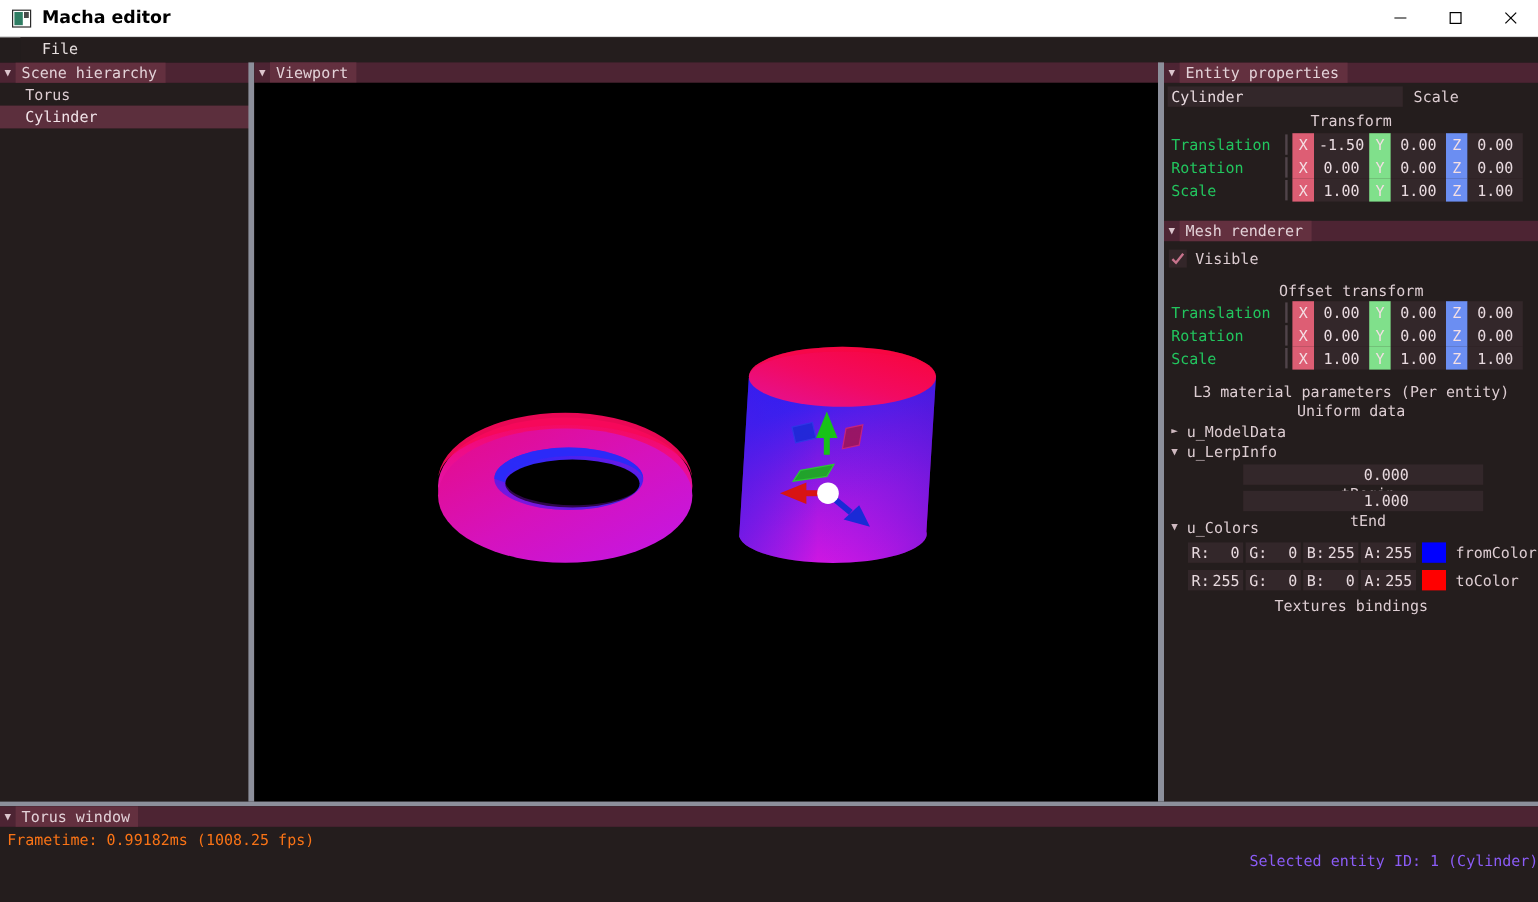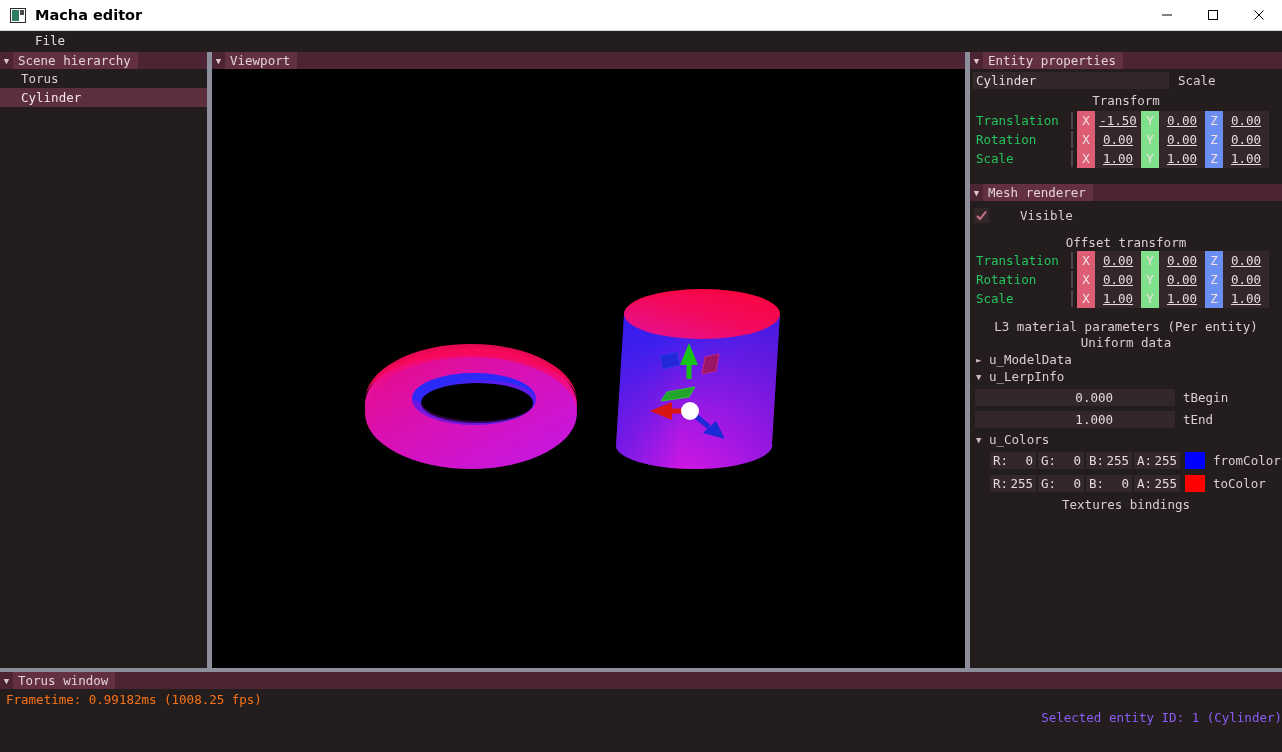--- a/index.html
+++ b/index.html
@@ -138,37 +138,37 @@
   .xf-cell { display: flex; align-items: center; height: 19px; flex: none; }
   .axis-badge {
     width: 18px; height: 19px; line-height: 19px; text-align: center;
     font-size: 12.5px; color: #f4dfe4; flex: none;
   }
   .axis-x { background: #dd5e74; }
   .axis-y { background: #80e08b; }
   .axis-z { background: #6b8ef2; }
   .axis-val {
     width: 46px; height: 19px; line-height: 19px; text-align: center;
-    background: #33272a; color: #e7d9de; font-size: 12.5px; flex: none; text-decoration: underline;
-  }
-
-  .checkbox-row { display: flex; align-items: center; height: 20px; margin-top: 4px; padding-left: 4px; gap: 24px; }
+    background: #33272a; color: #e7d9de; font-size: 12.5px; flex: none;
+  }
+
+  .checkbox-row { display: flex; align-items: center; height: 20px; margin-top: 4px; padding-left: 4px; }
   .checkbox-box {
     width: 15px; height: 15px; background: #332629; flex: none;
     display: flex; align-items: center; justify-content: center;
     position: relative;
   }
   .checkbox-box svg { display: block; }
   .checkbox-label { margin-left: 7px; font-size: 12.5px; color: #ddcdd2; }
 
   .tree-row { display: flex; align-items: center; height: 17px; padding-left: 6px; }
   .tree-arrow { width: 13px; font-size: 9px; color: #cfb9c0; flex: none; }
   .tree-label { font-size: 12.5px; color: #ddcdd2; }
 
-  .field-row { display: flex; align-items: center; height: 20px; margin-top: 2px; padding-left: 5px; }
+  .field-row { display: flex; align-items: center; height: 20px; margin-top: 2px; padding-left: 20px; flex-direction: column; }
   .field-input {
     width: 200px; height: 17px; line-height: 17px; background: #33272a;
     color: #e7d9de; font-size: 12.5px; text-align: right; padding-right: 62px;
     flex: none; overflow: hidden; white-space: nowrap;
   }
   .field-label { margin-left: 8px; font-size: 12.5px; color: #ddcdd2; }
 
   .color-row { display: flex; align-items: center; height: 21px; margin-top: 2px; padding-left: 20px; }
   .rgba-cell {
     width: 46px; height: 17px; line-height: 17px; background: #33272a;

